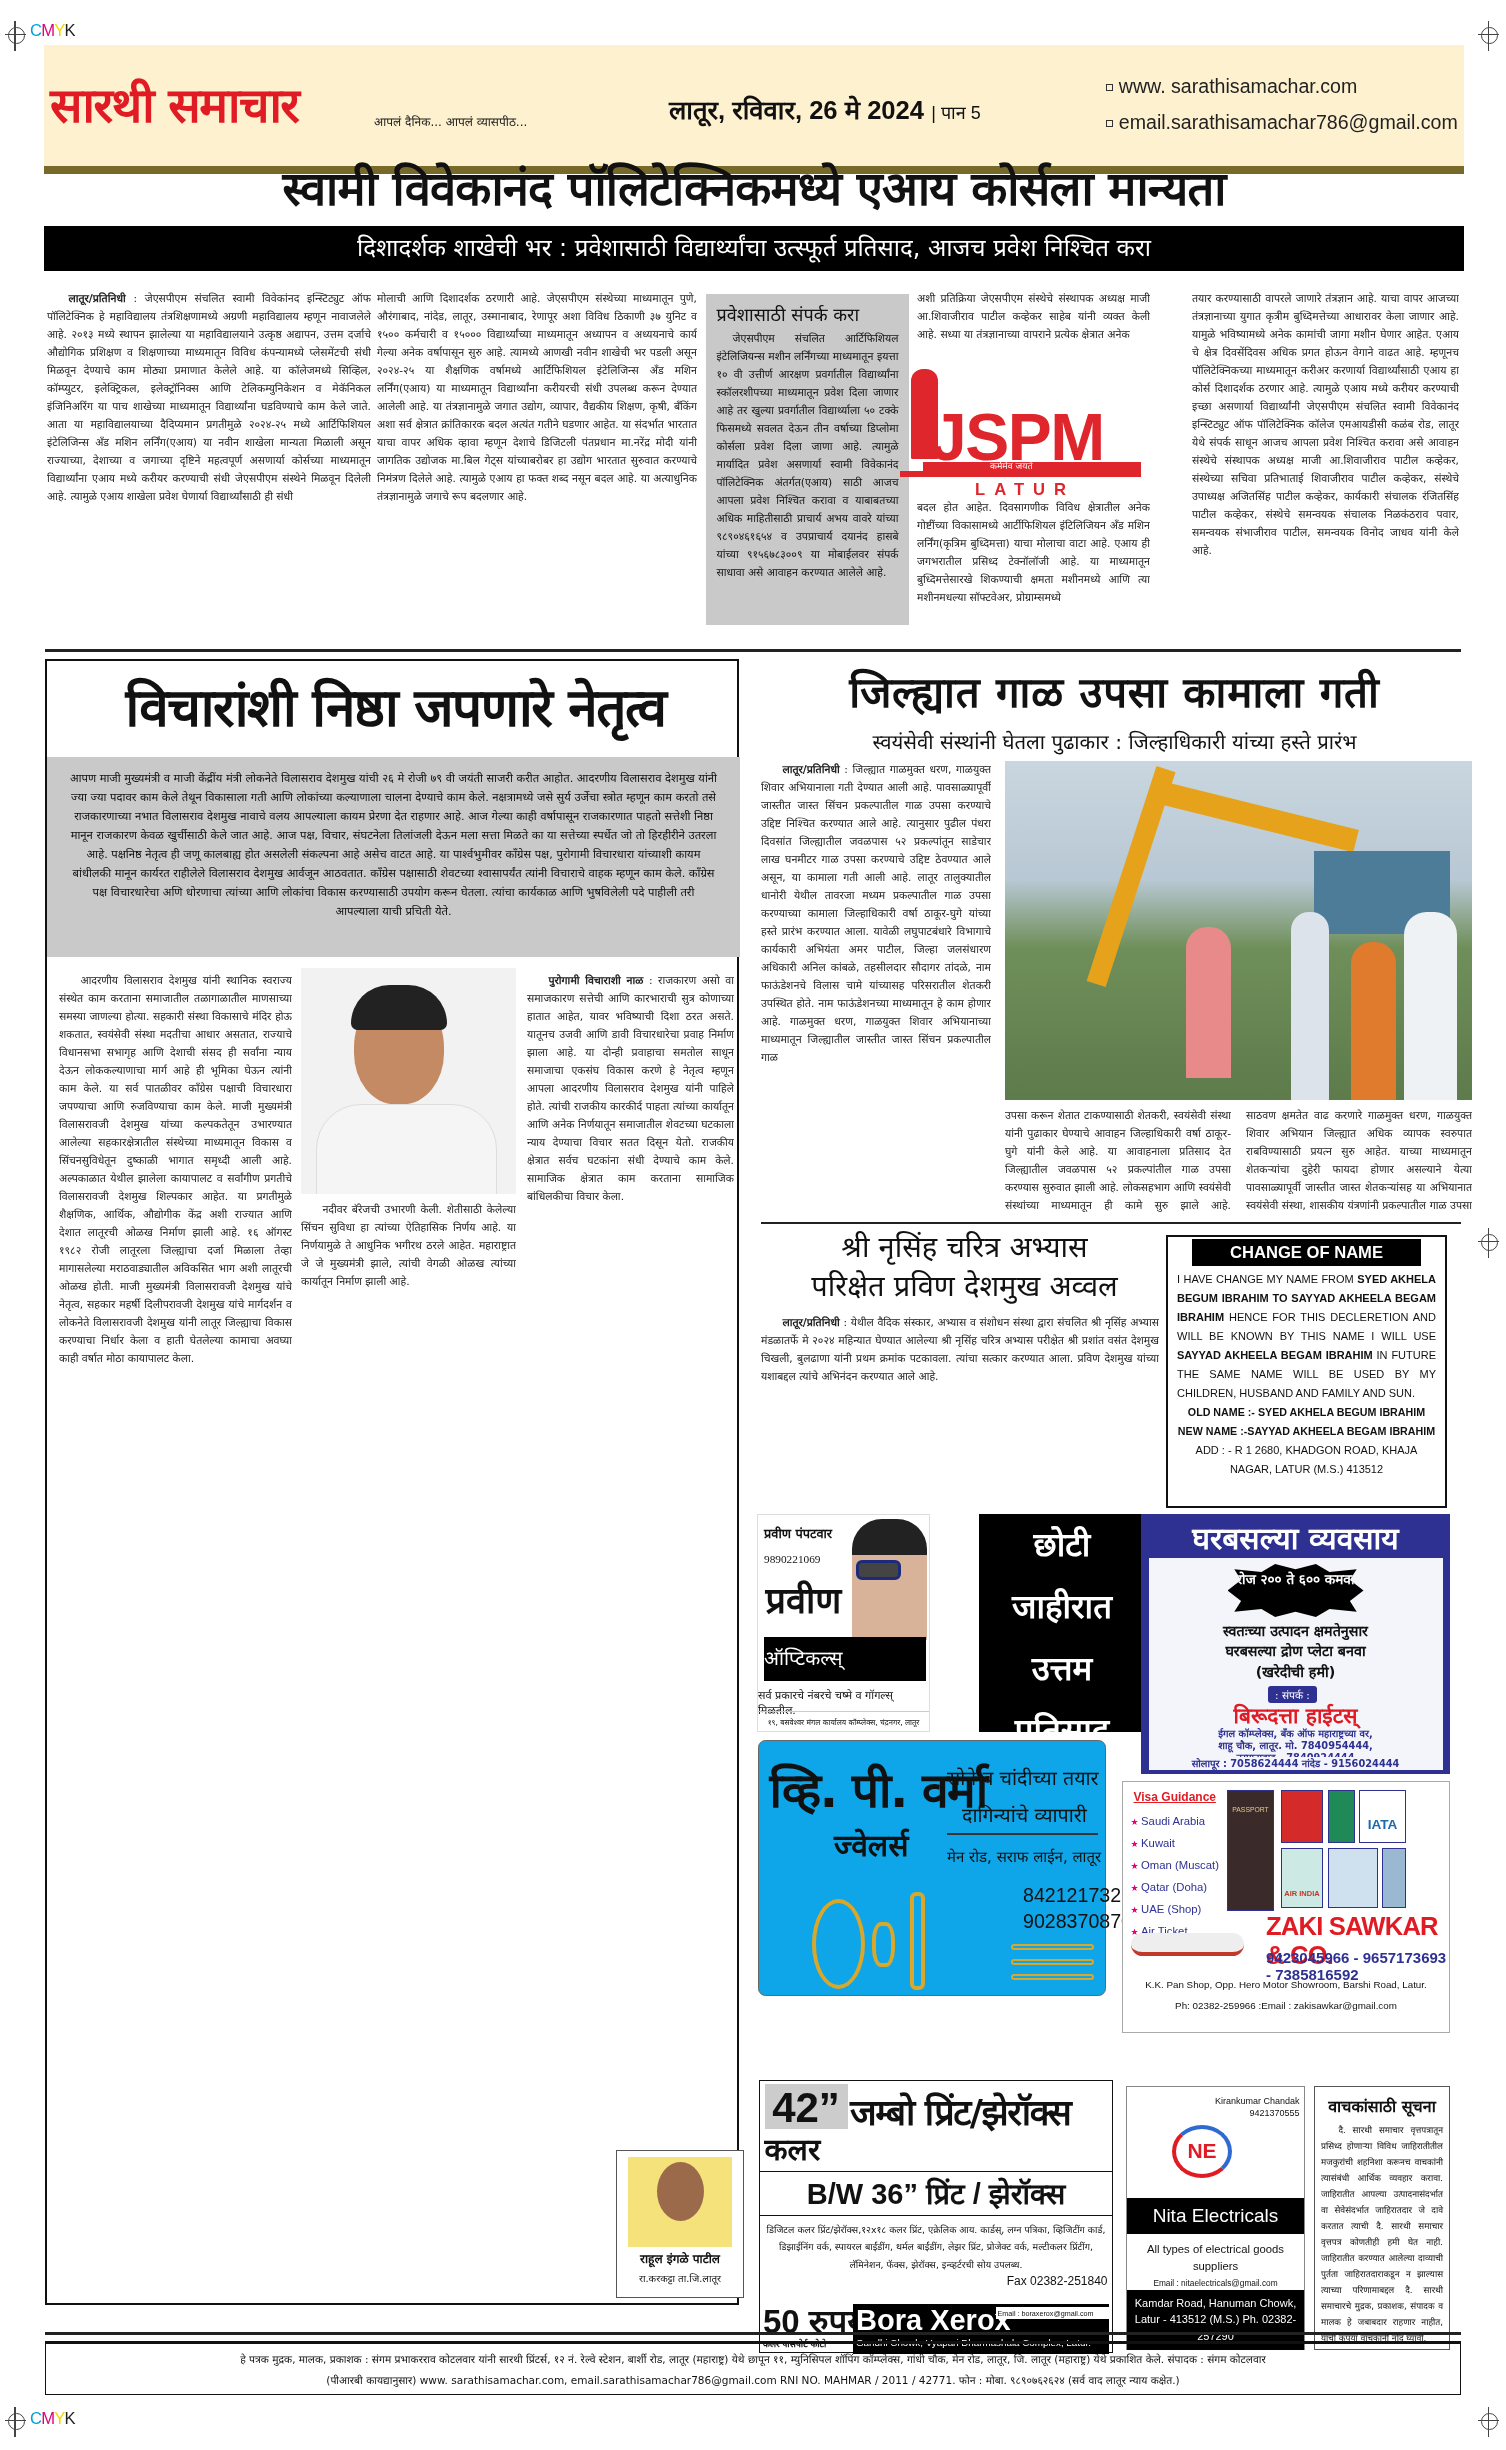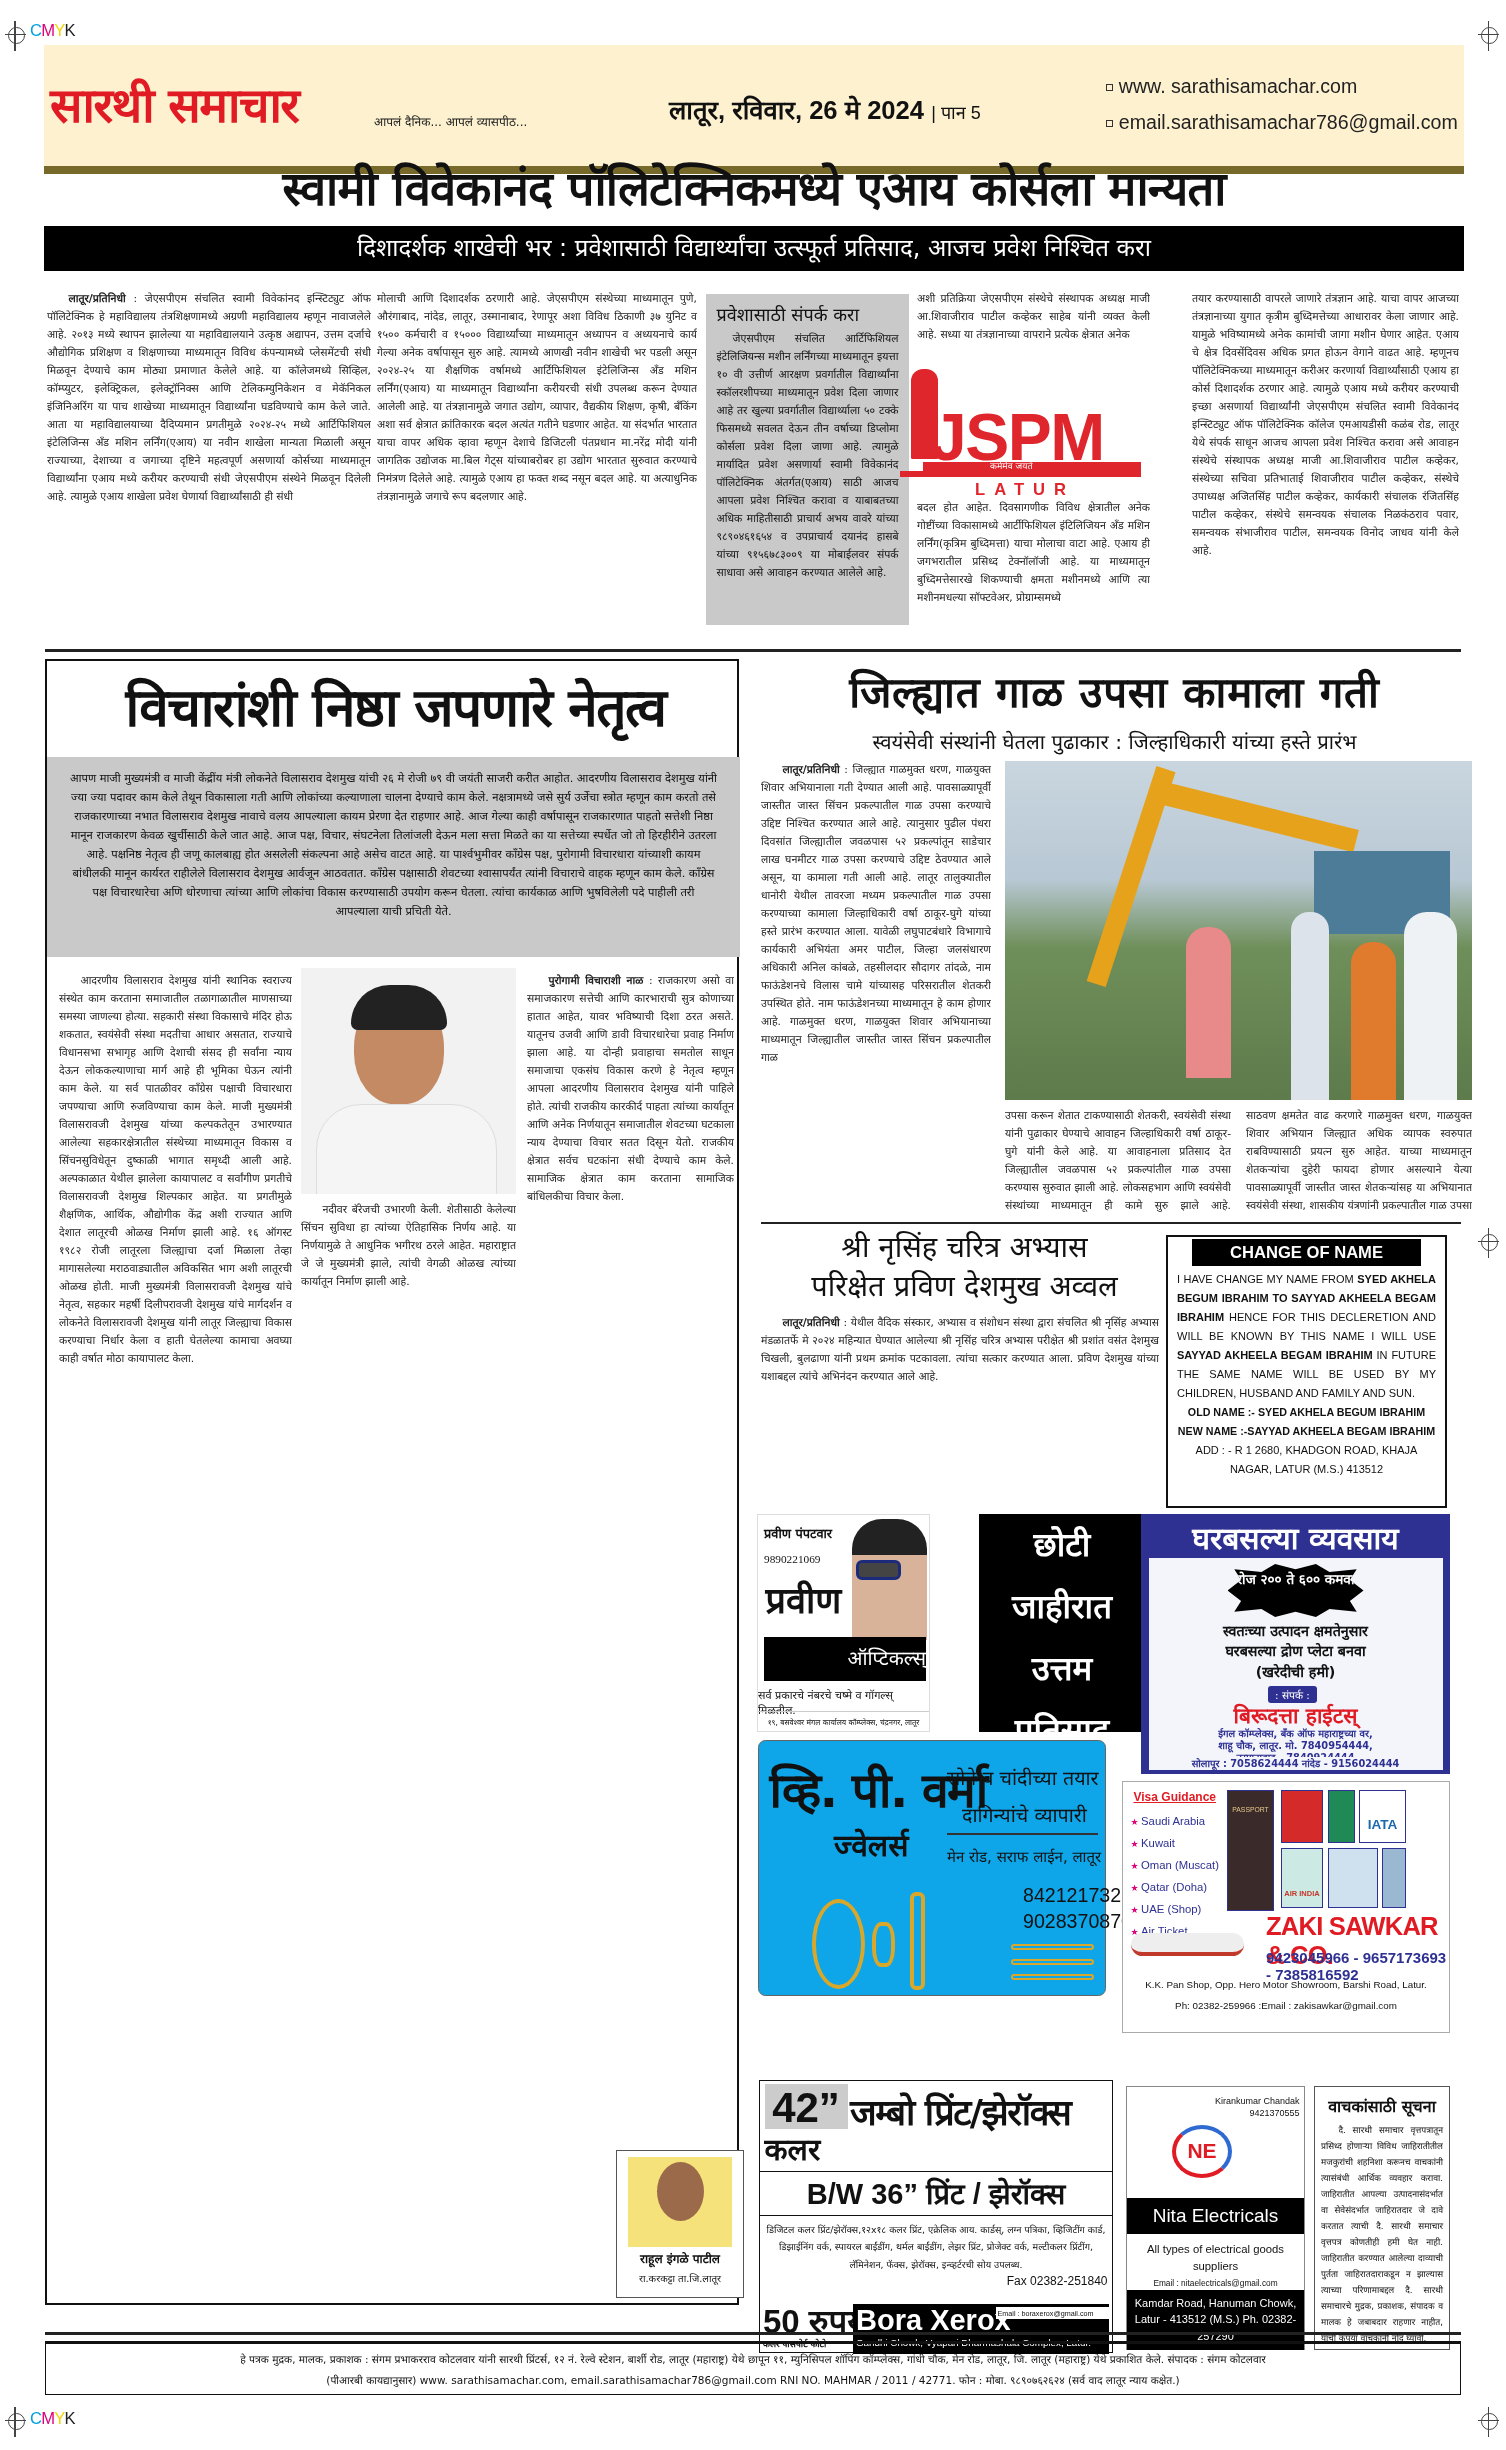--- a/index.html
+++ b/index.html
@@ -92,21 +92,21 @@
   .gb-brand { position: absolute; left: 0; width: 100%; top: 143px; text-align: center; color: #e01b23; font-weight: bold; font-size: 21px; }
   .gb-addr { position: absolute; left: 0; width: 100%; text-align: center; color: #2e3192; font-size: 9.8px; font-weight: bold; }
 
   
   .praveen-ad { left: 757px; top: 1514px; width: 173px; height: 218px; border: 0.8px solid #ddd; background: #fff; }
   .praveen-name { position: absolute; left: 6px; top: 9px; font-size: 12.8px; font-weight: bold; }
   .praveen-phone { position: absolute; left: 6px; top: 38px; font-family: "Liberation Serif", serif; font-size: 11.3px; }
   .praveen-face { position: absolute; left: 94px; top: 3.8px; width: 75px; height: 121px; background: linear-gradient(180deg,#222 0 30%,#d8b299 30% 100%); border-radius: 30px 30px 0 0; }
   .praveen-glasses { position: absolute; left: 98px; top: 45px; width: 45px; height: 19.6px; border: 3.8px solid #1b2a7a; border-radius: 6px; background: #444; }
   .praveen-brand { position: absolute; left: 7.5px; top: 60px; font-size: 36px; font-weight: bold; color: #111; }
-  .praveen-optic { position: absolute; left: 6px; top: 122px; width: 162px; height: 44px; background: #000; color: #fff; text-align: right; font-size: 19.6px; line-height: 44px; }
+  .praveen-optic { position: absolute; left: 6px; top: 122px; width: 162px; height: 44px; background: #000; color: #fff; text-align: left; font-size: 19.6px; line-height: 44px; }
   .praveen-desc { position: absolute; left: 0; top: 172px; width: 100%; text-align: left; font-size: 11px; }
   .praveen-addr { position: absolute; left: 0; top: 196px; width: 100%; text-align: center; font-size: 7.5px; border-top: 0.8px solid #ccc; padding-top: 4.5px; }
 
   .chhoti-ad { left: 943px; top: 1514px; width: 166px; height: 218px; background: #000; color: #fff; text-align: center; font-weight: bold; margin-left: 36px; }
   .chhoti-ad div { font-size: 33px; line-height: 62px; }
 
   .varma-ad { left: 758px; top: 1740px; width: 348px; height: 256px; border: 1.5px solid #666; border-radius: 7.5px; background: #0ea5e9; }
   .varma-name { position: absolute; left: 10.5px; top: 15px; font-size: 48px; font-weight: bold; letter-spacing: -1.5px; }
   .varma-jew { position: absolute; left: 75px; top: 83px; font-size: 30px; font-weight: bold; }
   .varma-r1 { position: absolute; left: 188px; top: 22.6px; font-size: 19.6px; }

